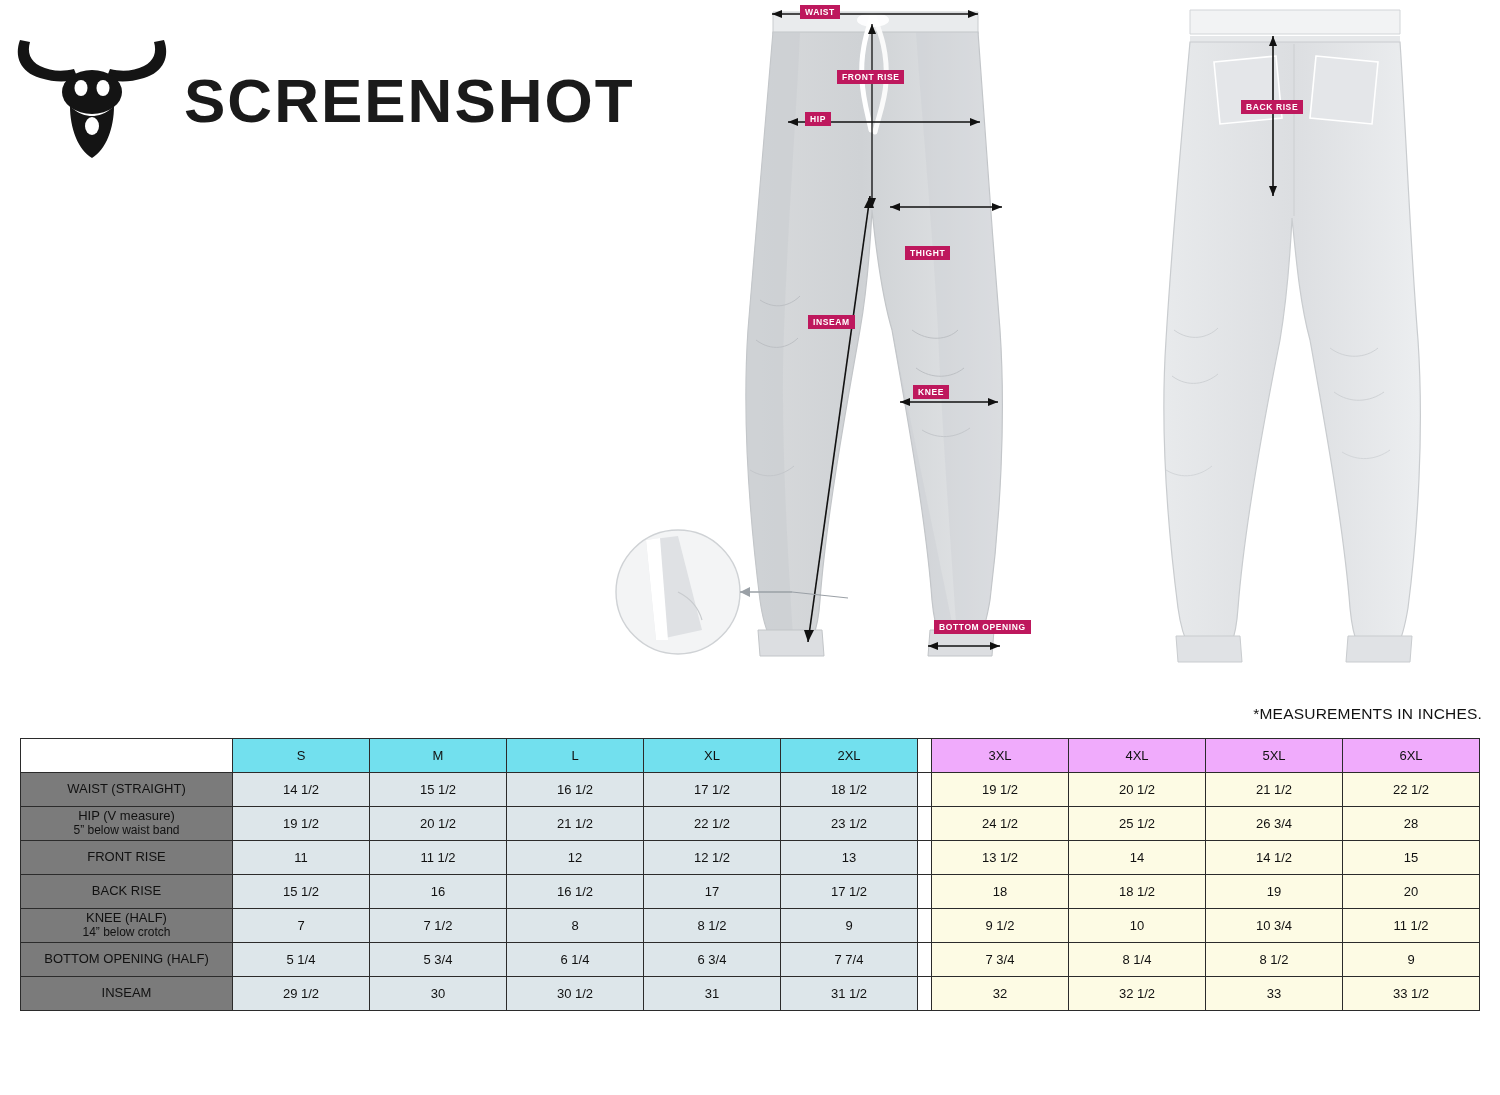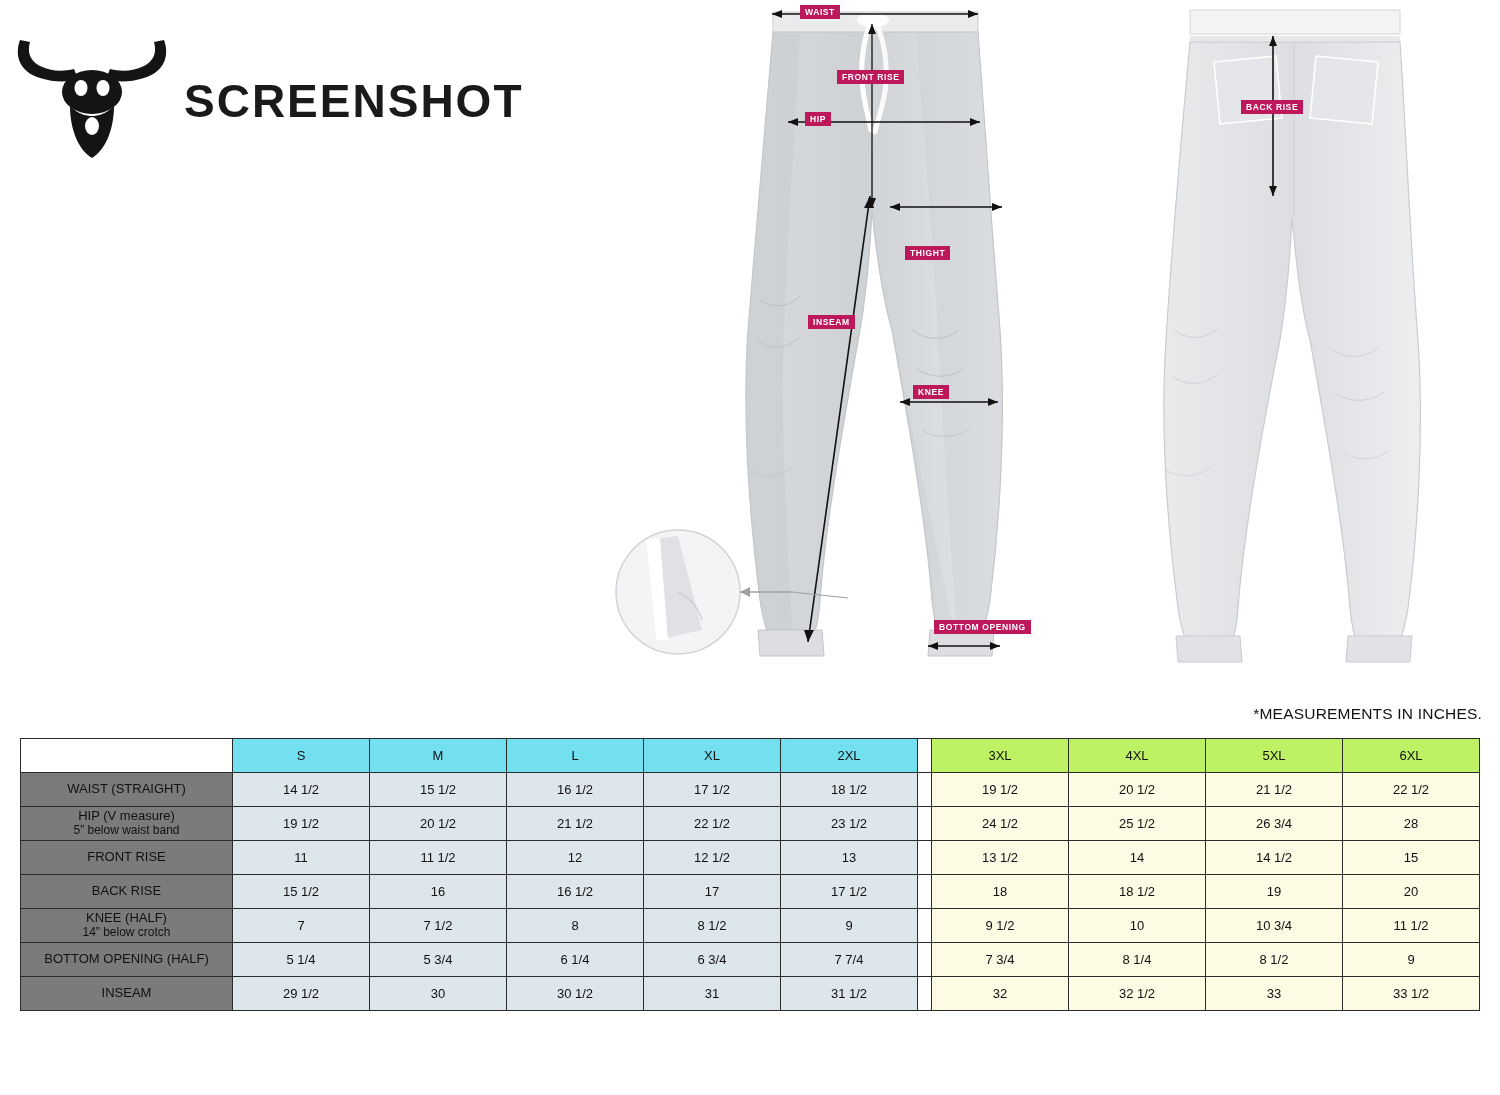--- a/index.html
+++ b/index.html
@@ -9,22 +9,22 @@
     background:#ffffff;
     font-family:"Liberation Sans", sans-serif;
     position:relative;
     overflow:hidden;
   }
 
   
   #logo-area { position:absolute; left:12px; top:18px; width:680px; height:150px; }
   #logo-mark { position:absolute; left:0; top:12px; width:160px; height:130px; }
   #logo-text {
-    position:absolute; left:172px; top:60px;
-    font-size:46px; font-weight:bold; letter-spacing:2px;
+    position:absolute; left:172px; top:52px;
+    font-size:62px; font-weight:bold; letter-spacing:2px;
     color:#1a1a1a; line-height:1;
     font-family:"Liberation Sans", sans-serif;
   }
 
   
   #illustration { position:absolute; left:560px; top:0; width:940px; height:700px; }
 
   .pant-svg { position:absolute; top:0; left:0; }
 
   .measure-label {
@@ -69,21 +69,21 @@
   }
   .col-label { width:212px; }
 
   th.size-head-blue {
     background:#72e0ee;
     font-size:15px;
     font-weight:bold;
     height:38px;
   }
   th.size-head-green {
-    background:#bef264;
+    background:#f0abfc;
     font-size:15px;
     font-weight:bold;
     height:38px;
   }
   th.corner-blank { background:#ffffff; }
 
   td.row-label {
     background:#7b7b7b;
     color:#111;
     text-align:left;

